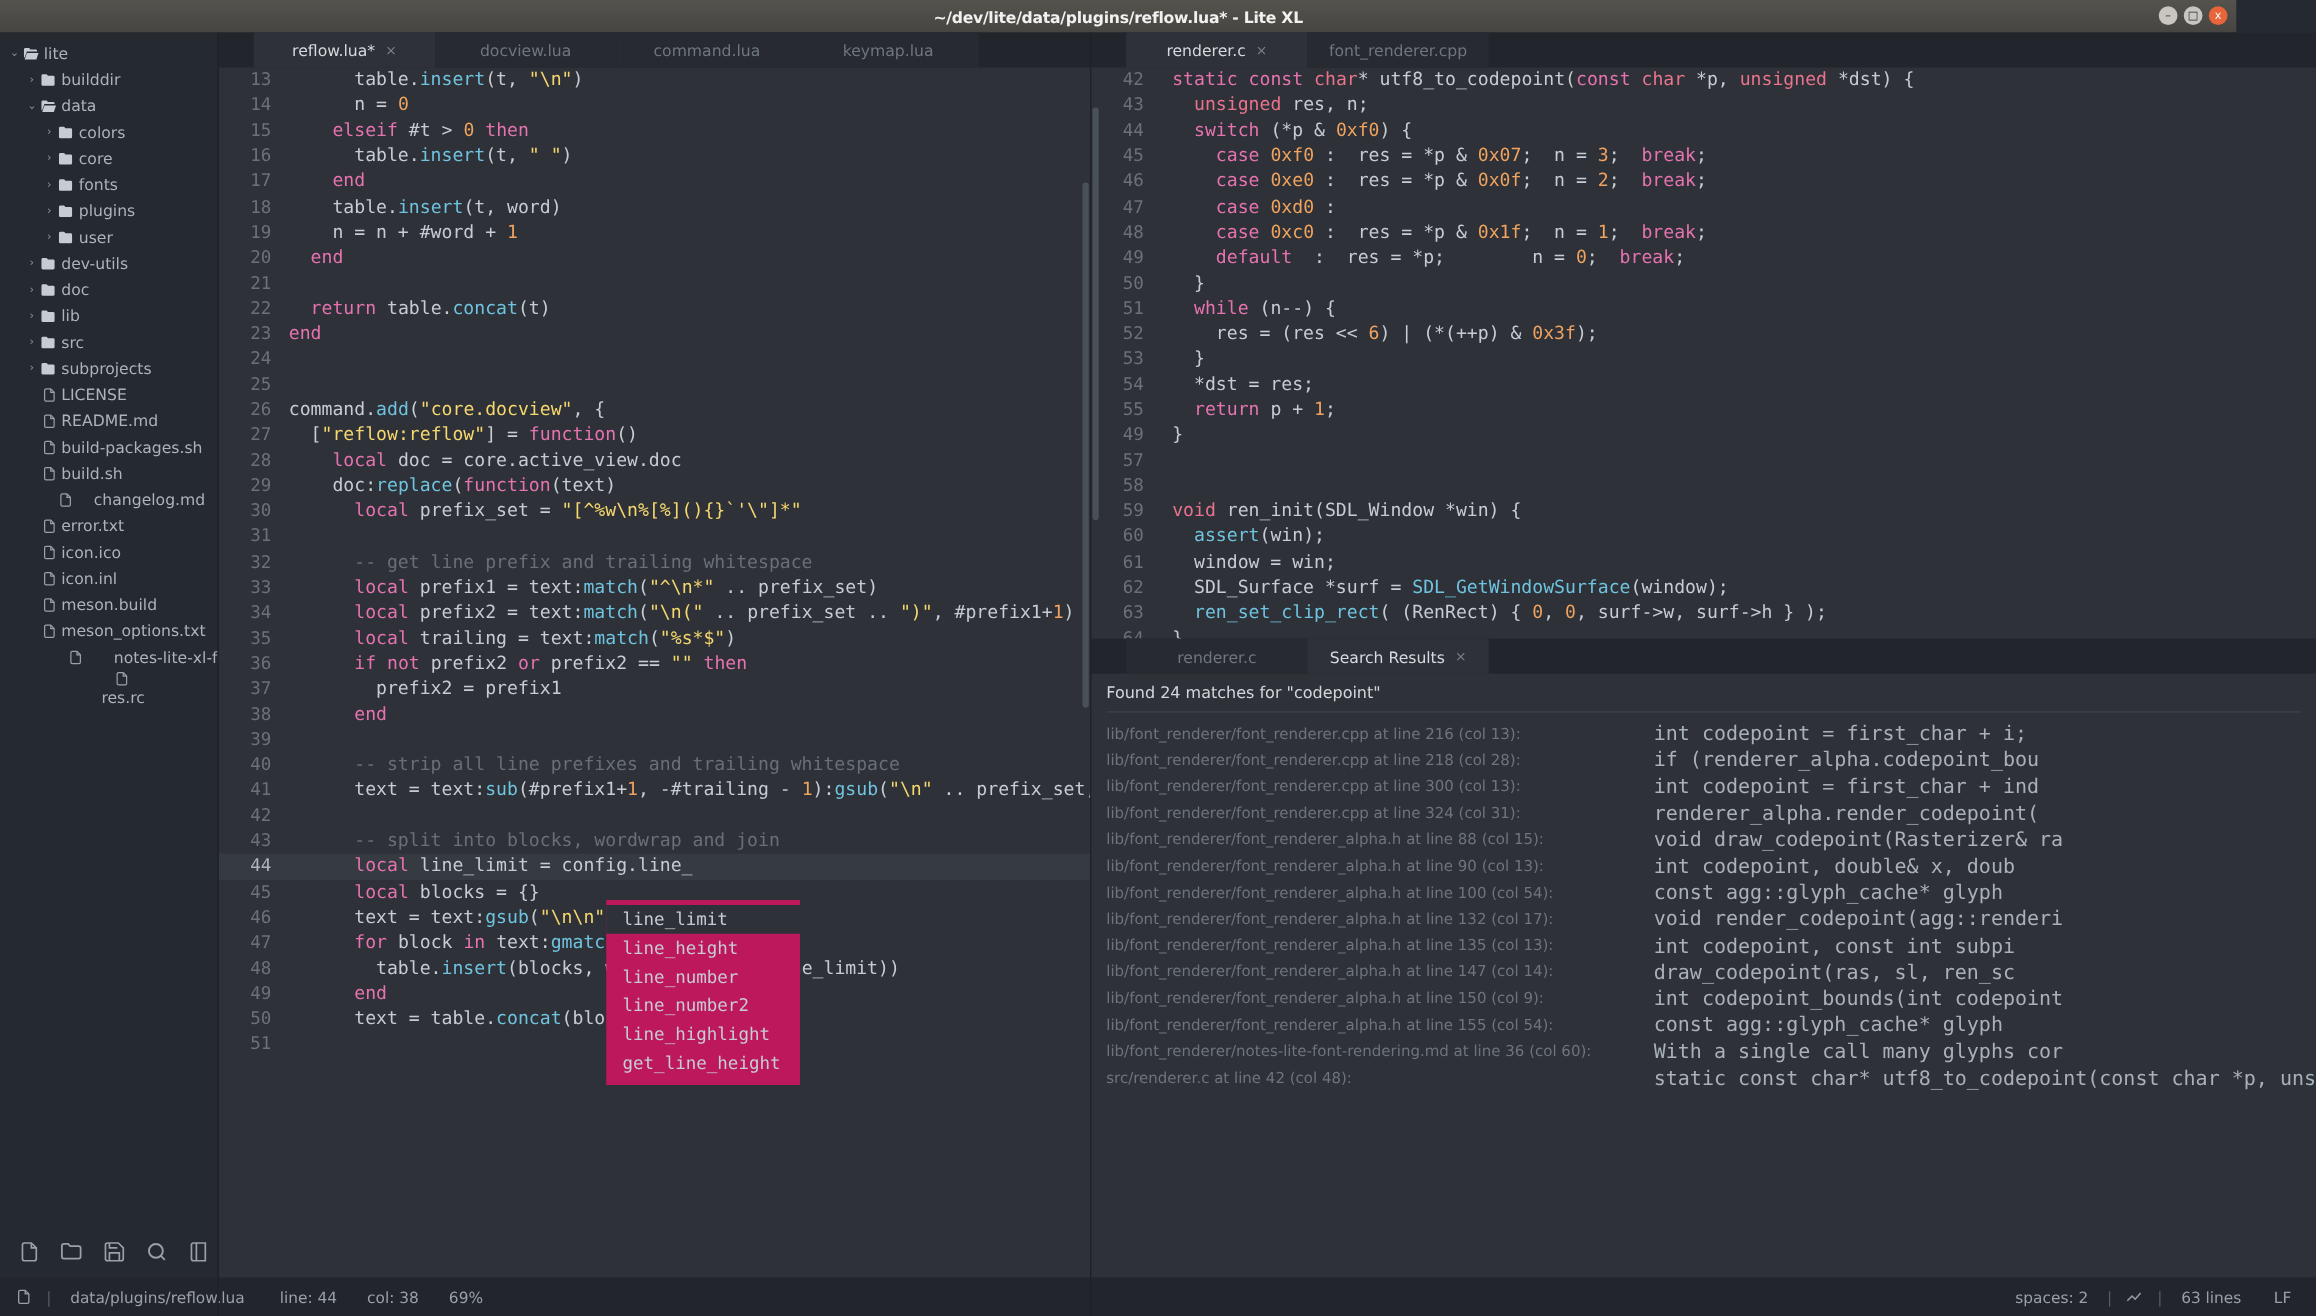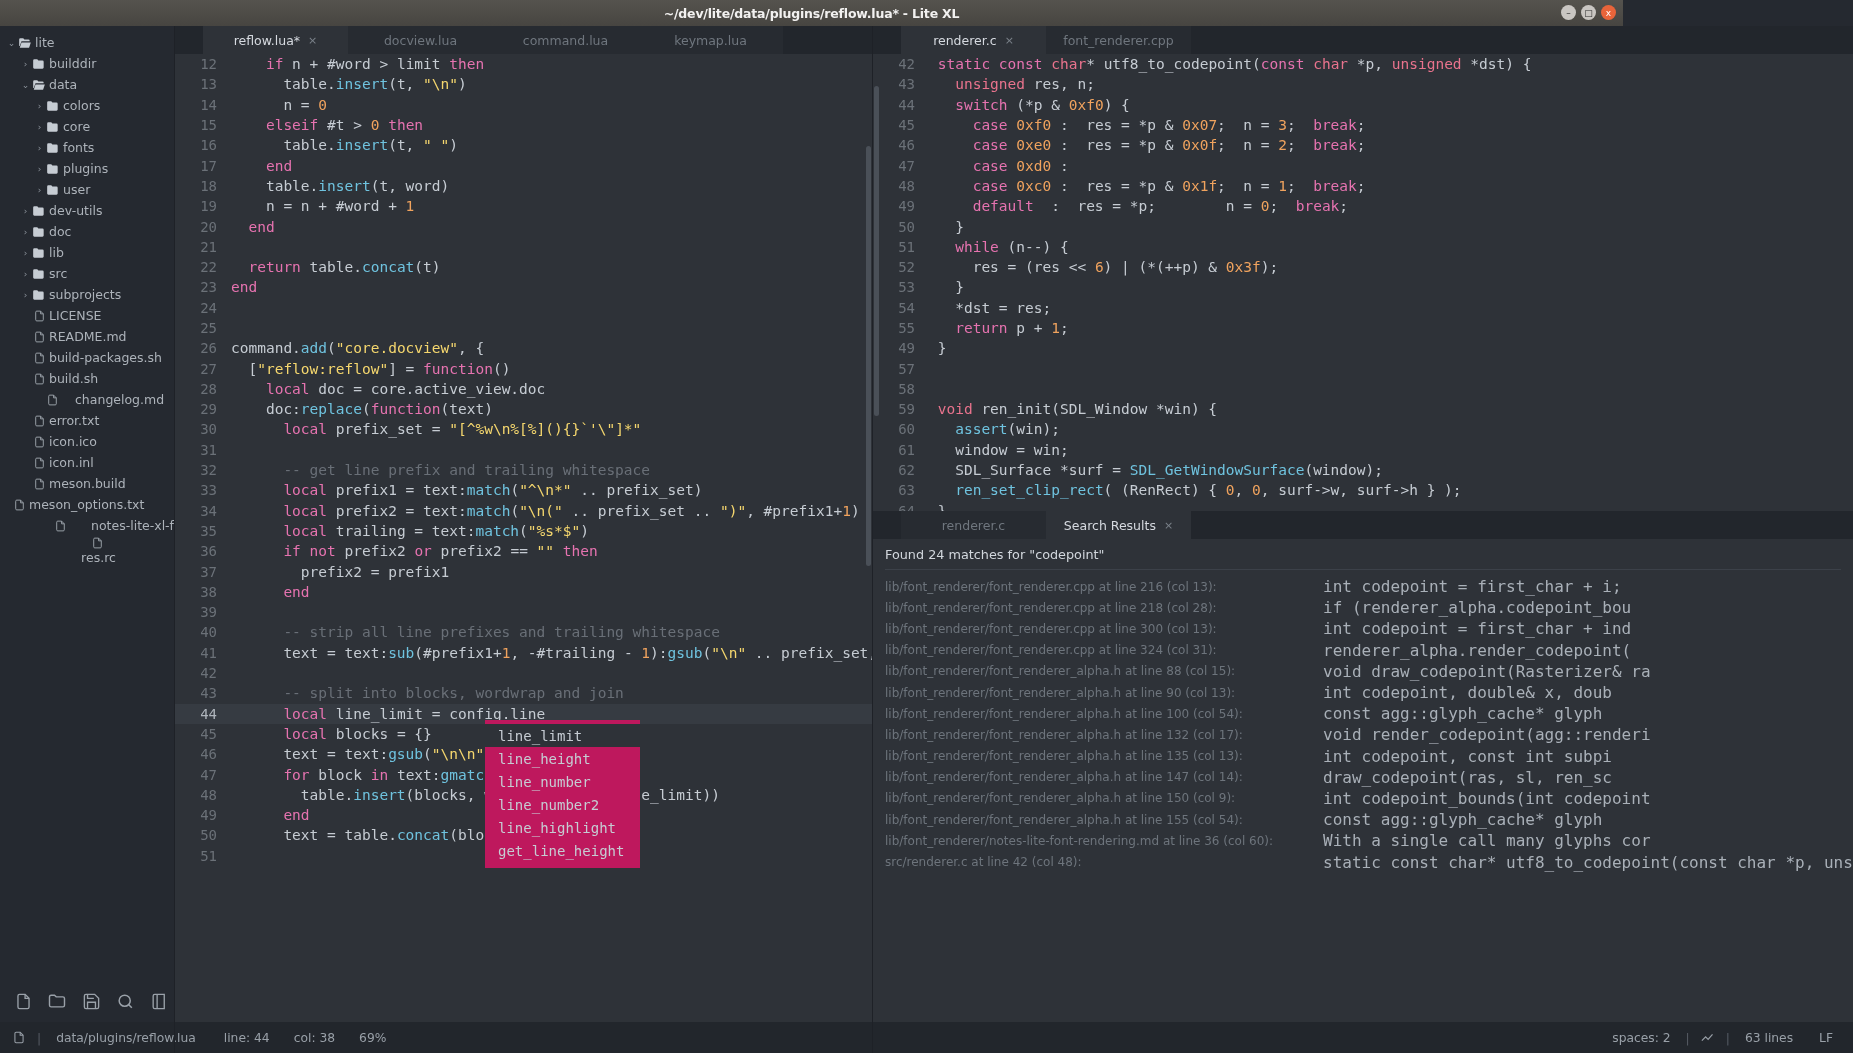--- a/index.html
+++ b/index.html
@@ -6,21 +6,21 @@
   html, body {
     width: 1853px; height: 1053px;
     background: #252930;
     font-family: "DejaVu Sans Mono", monospace;
     overflow: hidden;
   }
   #app { position: relative; width: 1853px; height: 1053px; }
 
   
   .titlebar {
-    position: absolute; left: 0; top: 0; width: 1623px; height: 26px;
+    position: absolute; left: 0; top: 0; width: 1789px; height: 26px;
     background: linear-gradient(#55534e, #474541);
     display: flex; align-items: center; justify-content: center;
   }
   .titlebar .title {
     font-family: "DejaVu Sans", sans-serif;
     font-size: 12.5px; color: #f2f1f0; font-weight: bold;
     letter-spacing: -0.2px;
   }
   .wincontrols { position: absolute; right: 7px; top: 5px; display: flex; gap: 5px; }
   .wc {
@@ -364,21 +364,21 @@
         <div class="tree-row" style="padding-left: 20px;">
           <span class="chev"></span>
           <span class="ic">
             <svg width="13" height="14" viewBox="0 0 24 24" fill="none" stroke="#9aa1a9" stroke-width="1.8">
               <path d="M14 3H7a2 2 0 0 0-2 2v14a2 2 0 0 0 2 2h10a2 2 0 0 0 2-2V8z"></path>
               <path d="M14 3v5h5"></path>
             </svg>
           </span>
           <span class="lbl">meson.build</span>
         </div>
-        <div class="tree-row" style="">
+        <div class="tree-row" style="padding-left: 20px;">
           <span class="chev"></span>
           <span class="ic">
             <svg width="13" height="14" viewBox="0 0 24 24" fill="none" stroke="#9aa1a9" stroke-width="1.8">
               <path d="M14 3H7a2 2 0 0 0-2 2v14a2 2 0 0 0 2 2h10a2 2 0 0 0 2-2V8z"></path>
               <path d="M14 3v5h5"></path>
             </svg>
           </span>
           <span class="lbl">meson_options.txt</span>
         </div>
         <div class="tree-row" style="padding-left: 20px; gap: 21px;">
@@ -445,21 +445,20 @@
           <span>docview.lua</span>
         </div>
         <div class="tab">
           <span>command.lua</span>
         </div>
         <div class="tab">
           <span>keymap.lua</span>
         </div>
       </div>
     <div class="editor" id="left-editor" style="height:999px;">
-        <div class="code-line"><span class="gutter">12</span><span class="ctext"><span class="op">    </span><span class="kw">if</span><span class="op"> n </span><span class="op">+</span><span class="op"> #word </span><span class="op">&gt;</span><span class="op"> limit </span><span class="kw">then</span></span></div>
         <div class="code-line"><span class="gutter">13</span><span class="ctext"><span class="op">      table.</span><span class="fn">insert</span><span class="op">(t, </span><span class="str">"\n"</span><span class="op">)</span></span></div>
         <div class="code-line"><span class="gutter">14</span><span class="ctext"><span class="op">      n = </span><span class="num">0</span></span></div>
         <div class="code-line"><span class="gutter">15</span><span class="ctext"><span class="op">    </span><span class="kw">elseif</span><span class="op"> #t &gt; </span><span class="num">0</span><span class="op"> </span><span class="kw">then</span></span></div>
         <div class="code-line"><span class="gutter">16</span><span class="ctext"><span class="op">      table.</span><span class="fn">insert</span><span class="op">(t, </span><span class="str">" "</span><span class="op">)</span></span></div>
         <div class="code-line"><span class="gutter">17</span><span class="ctext"><span class="op">    </span><span class="kw">end</span></span></div>
         <div class="code-line"><span class="gutter">18</span><span class="ctext"><span class="op">    table.</span><span class="fn">insert</span><span class="op">(t, word)</span></span></div>
         <div class="code-line"><span class="gutter">19</span><span class="ctext"><span class="op">    n = n + #word + </span><span class="num">1</span></span></div>
         <div class="code-line"><span class="gutter">20</span><span class="ctext"><span class="op">  </span><span class="kw">end</span></span></div>
         <div class="code-line"><span class="gutter">21</span><span class="ctext"></span></div>
         <div class="code-line"><span class="gutter">22</span><span class="ctext"><span class="op">  </span><span class="kw">return</span><span class="op"> table.</span><span class="fn">concat</span><span class="op">(t)</span></span></div>

